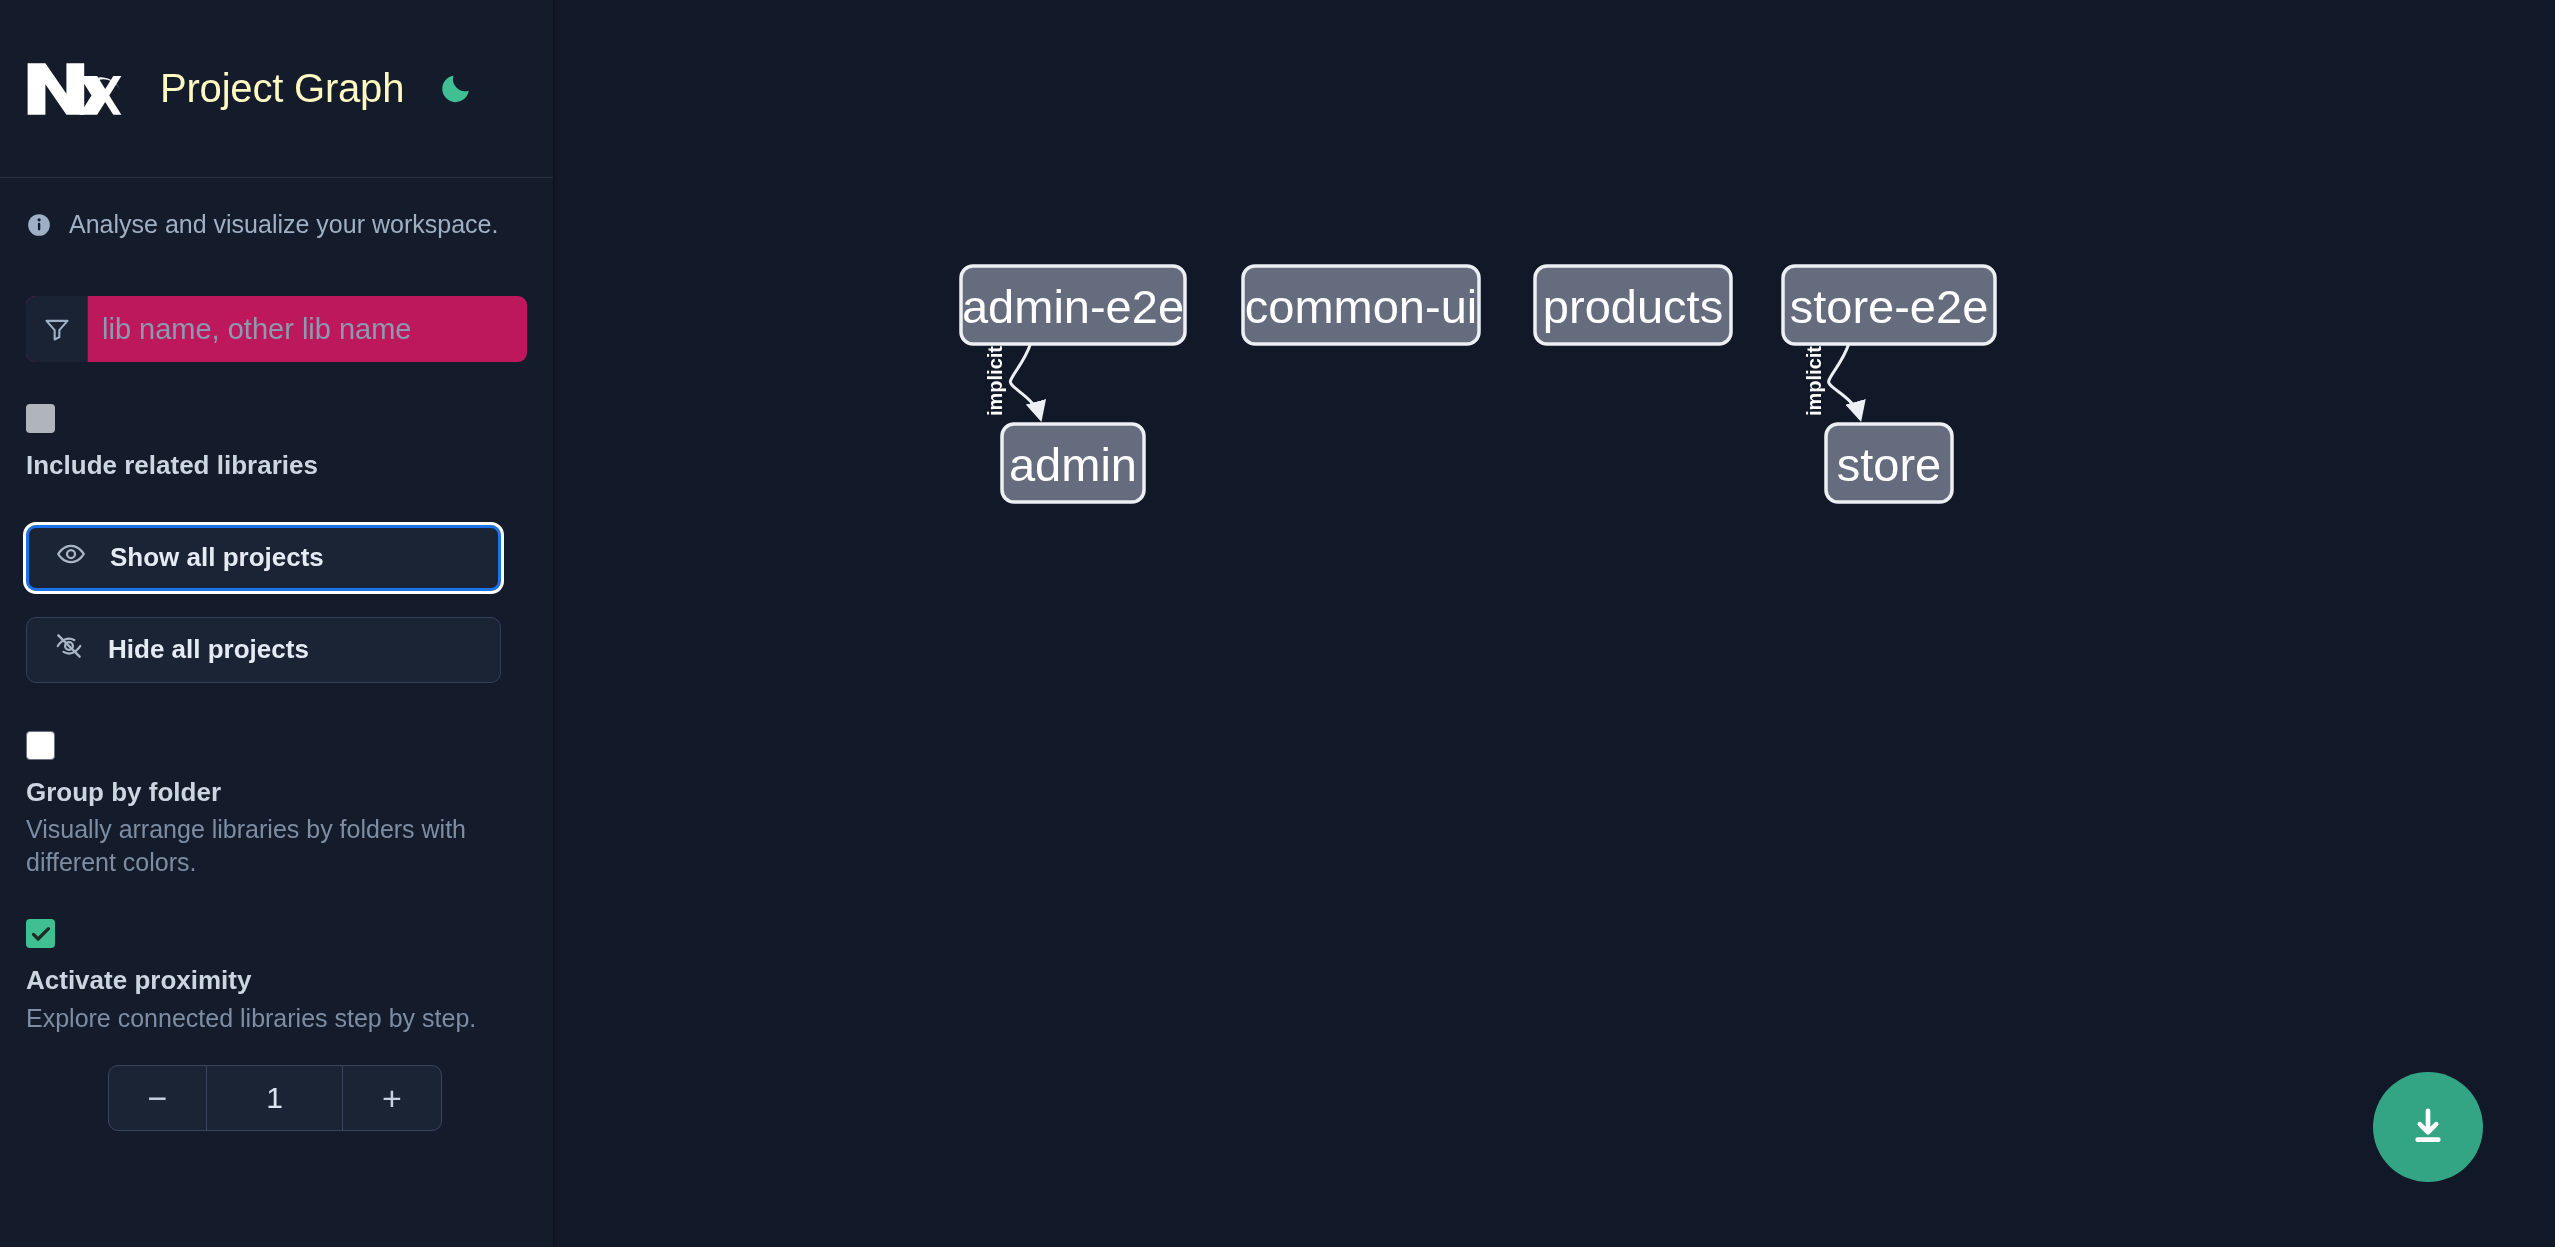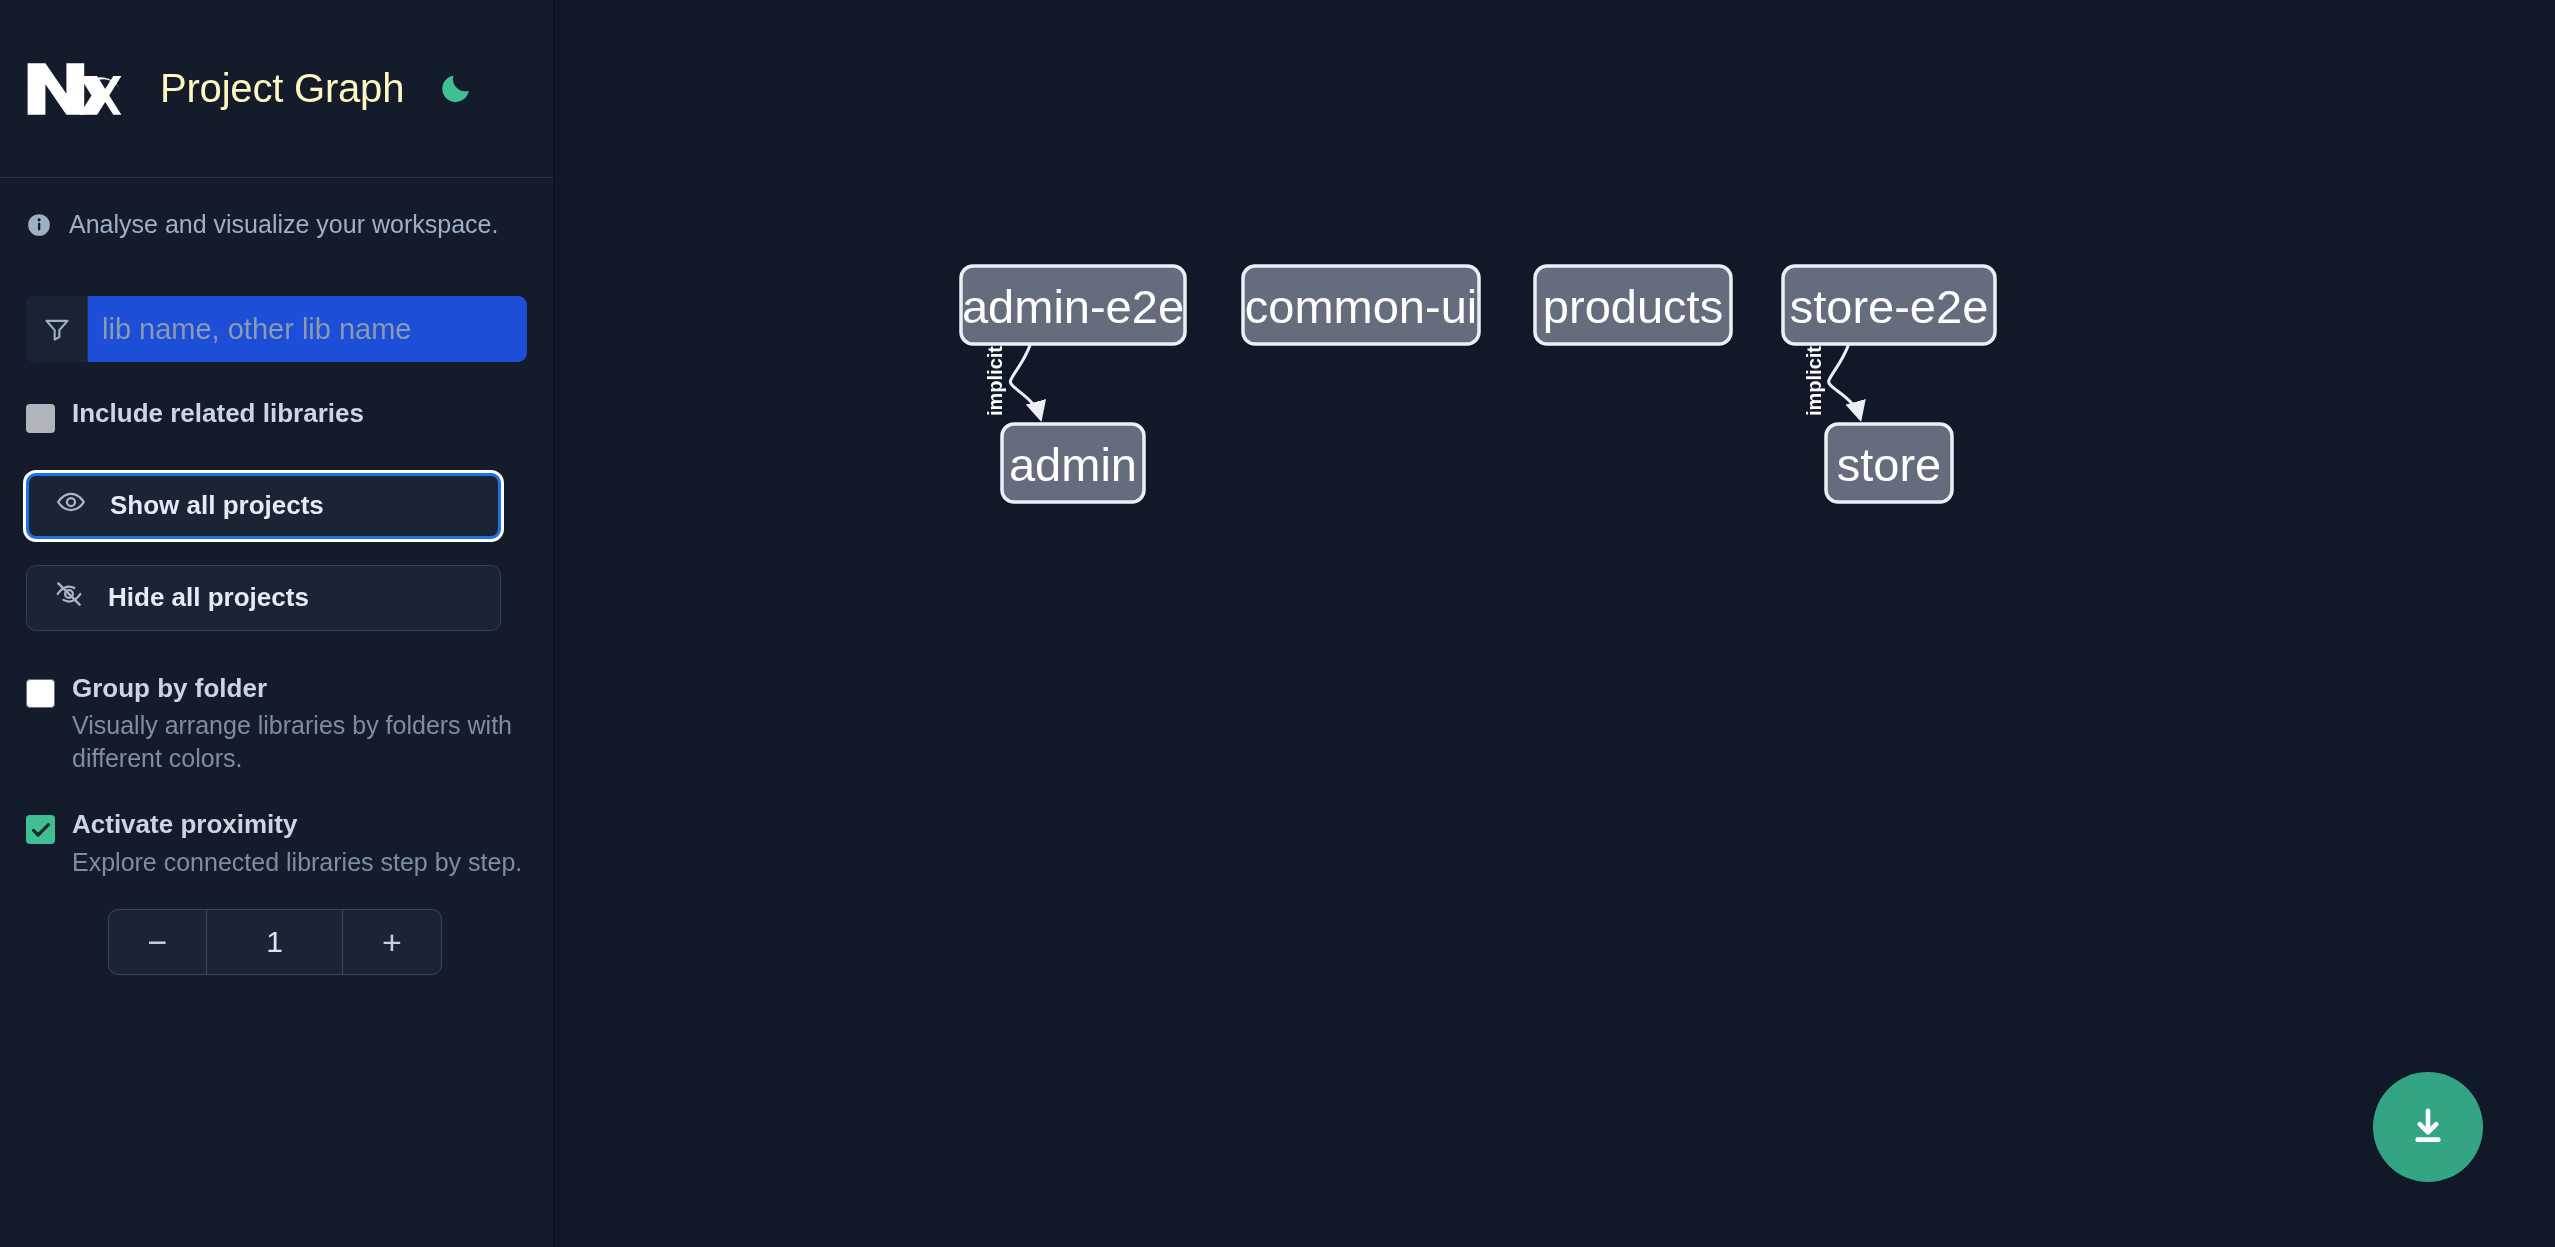--- a/index.html
+++ b/index.html
@@ -43,40 +43,40 @@
     display: flex; align-items: center; gap: 17px;
     margin-top: 32px; margin-bottom: 0;
   }
   .info-icon { flex: 0 0 26px; width: 26px; height: 26px; }
   .tagline-text { font-size: 25px; color: #9fb0c4; white-space: nowrap; }
 
   .filter-row {
     margin-top: 57px;
     display: flex; align-items: stretch;
     height: 66px;
-    background: #1d4ed8;
+    background: #be185d;
     border-radius: 9px;
     overflow: hidden;
   }
   .filter-icon-box {
     width: 62px; flex: 0 0 62px;
     display: flex; align-items: center; justify-content: center;
     background: #1a2334;
     border-right: 1px solid #243048;
   }
   .filter-input {
     flex: 1 1 auto;
     background: transparent; border: none; outline: none;
     color: #c3d0df; font-size: 29px;
     font-family: "Liberation Sans", sans-serif;
     padding: 0 14px;
   }
   .filter-input::placeholder { color: #8b9ab0; }
 
-  .check-block { margin-top: 36px; display: flex; gap: 17px; }
+  .check-block { margin-top: 36px; display: flex; gap: 17px; flex-direction: column; }
   .check-block.tight { margin-top: 34px; justify-content: flex-end; }
   .cb {
     flex: 0 0 29px; width: 29px; height: 29px;
     border-radius: 4px; margin-top: 6px;
     display: flex; align-items: center; justify-content: center;
   }
   .cb.disabled { background: #b0b4bb; }
   .cb.empty { background: #ffffff; border: 1px solid #6b7280; }
   .cb.checked { background: #3fbf92; }
   .cb svg { display: block; }

